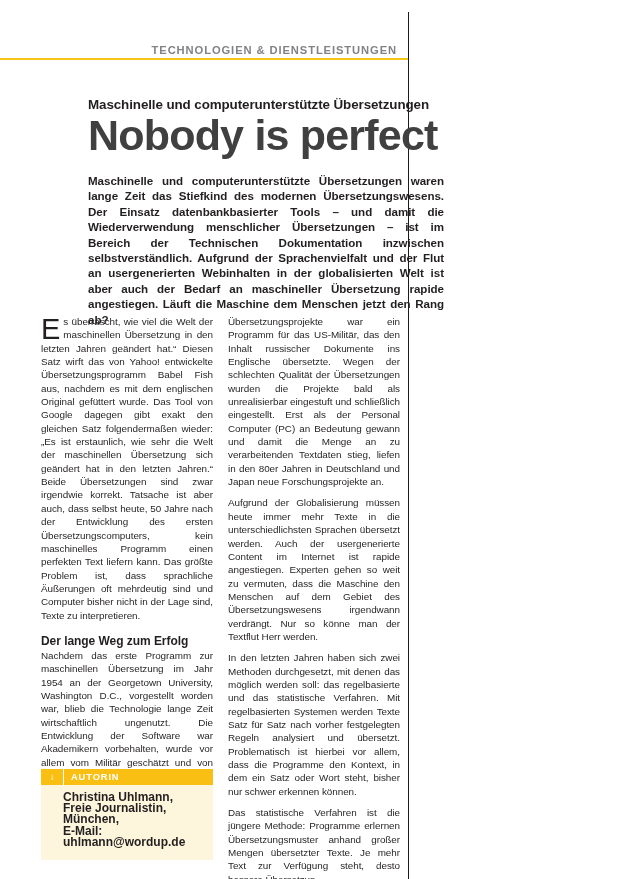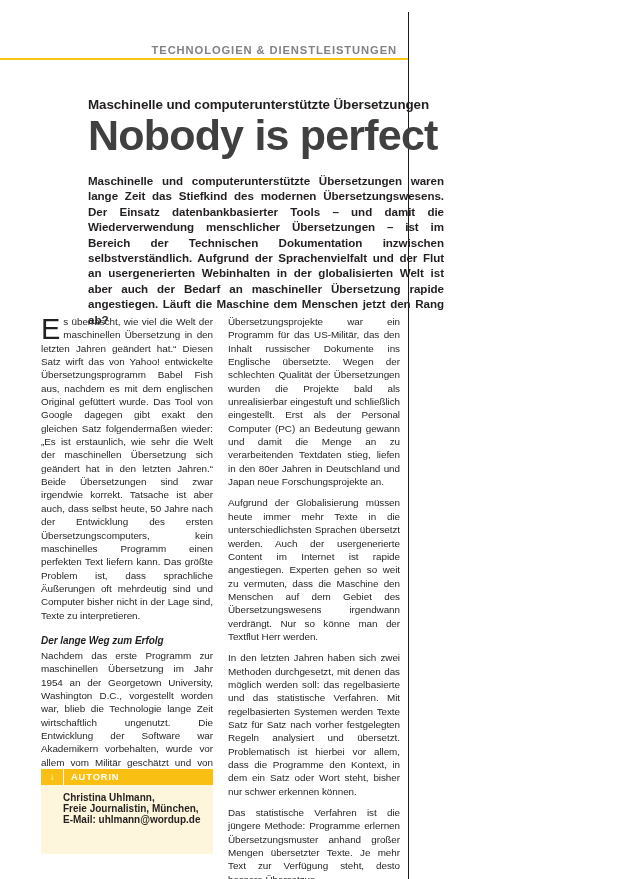--- a/index.html
+++ b/index.html
@@ -114,28 +114,27 @@
     float: left;
     font-size: 29px;
     line-height: 24px;
     font-weight: normal;
     color: #231f20;
     padding: 2px 3px 0 0;
     font-family: "Liberation Sans", sans-serif;
   }
 
   .subhead {
-    font-size: 10px;
+    font-size: 12px;
     font-weight: bold;
     color: #231f20;
     line-height: 14px;
     margin-top: 12px;
     margin-bottom: 1px;
     text-align: left;
-    font-style: italic;
   }
 
   
   #author-box {
     position: absolute;
     left: 41px;
     top: 757px;
     width: 172px;
     background: #FDF6DC;
   }
@@ -159,22 +158,22 @@
   }
   #author-head .author-label {
     padding-left: 7px;
     font-size: 9.3px;
     font-weight: bold;
     letter-spacing: 0.9px;
     color: #ffffff;
     line-height: 16px;
   }
   #author-body {
-    padding: 7px 10px 28px 22px;
-    font-size: 10px;
+    padding: 7px 10px 12px 22px;
+    font-size: 12px;
     line-height: 11.2px;
     color: #231f20;
     font-weight: bold;
   }
 
   
   #footer {
     position: absolute;
     left: 41px;
     top: 850px;

